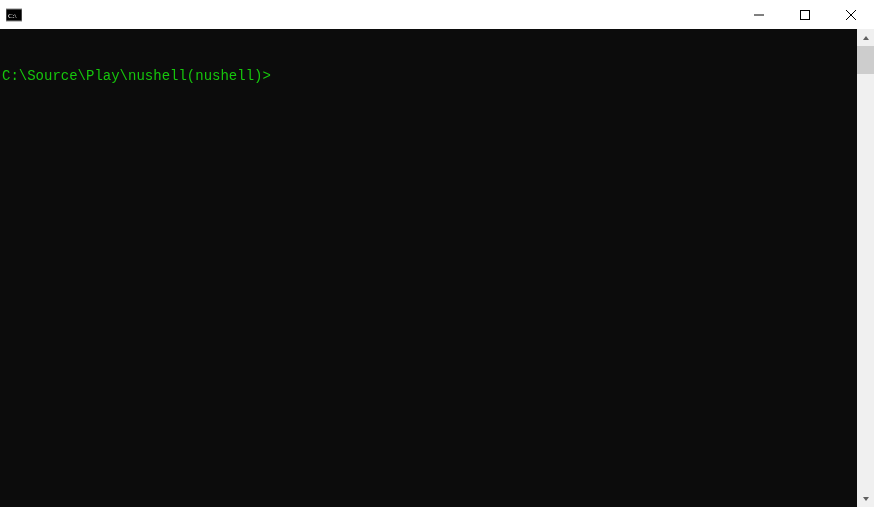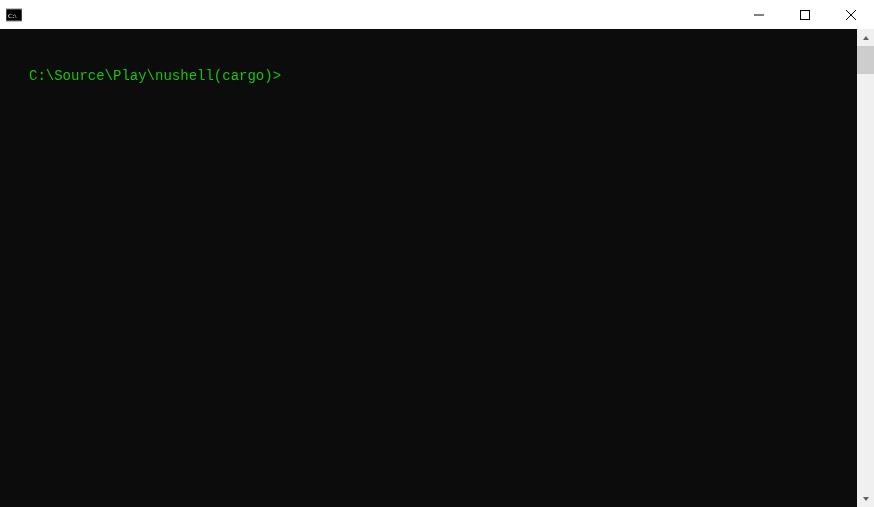--- a/index.html
+++ b/index.html
@@ -76,21 +76,20 @@
     .terminal {
       flex: 1 1 auto;
       background: #0c0c0c;
       color: #cccccc;
       font-family: Consolas, "Courier New", monospace;
       font-size: 14px;
       line-height: 18px;
       padding: 2px 0 2px 2px;
       overflow: hidden;
       white-space: pre;
-      margin-left: 27px;
     }
     .prompt-line {
       display: flex;
     }
     .prompt-path {
       color: #16c60c;
     }
     .prompt-branch {
       color: #16c60c;
     }
@@ -157,21 +156,21 @@
       <button class="titlebar-btn close">
         <svg viewBox="0 0 10 10">
           <line x1="0" y1="0" x2="10" y2="10" stroke="#000000" stroke-width="1"></line>
           <line x1="10" y1="0" x2="0" y2="10" stroke="#000000" stroke-width="1"></line>
         </svg>
       </button>
     </div>
   </div>
   <div class="client-area">
     <div class="terminal">
-      <div class="prompt-line"><span class="prompt-path">C:\Source\Play\nushell</span><span class="prompt-branch">(cargo)</span><span class="prompt-gt">&gt;</span></div>
+      <div class="prompt-line"><span class="prompt-path">C:\Source\Play\nushell</span><span class="prompt-branch">(nushell)</span><span class="prompt-gt">&gt;</span></div>
     </div>
     <div class="scrollbar">
       <div class="scrollbar-arrow">
         <svg viewBox="0 0 8 8">
           <polygon points="4,2 7,6 1,6" fill="#606060"></polygon>
         </svg>
       </div>
       <div class="scrollbar-track">
         <div class="scrollbar-thumb"></div>
       </div>

